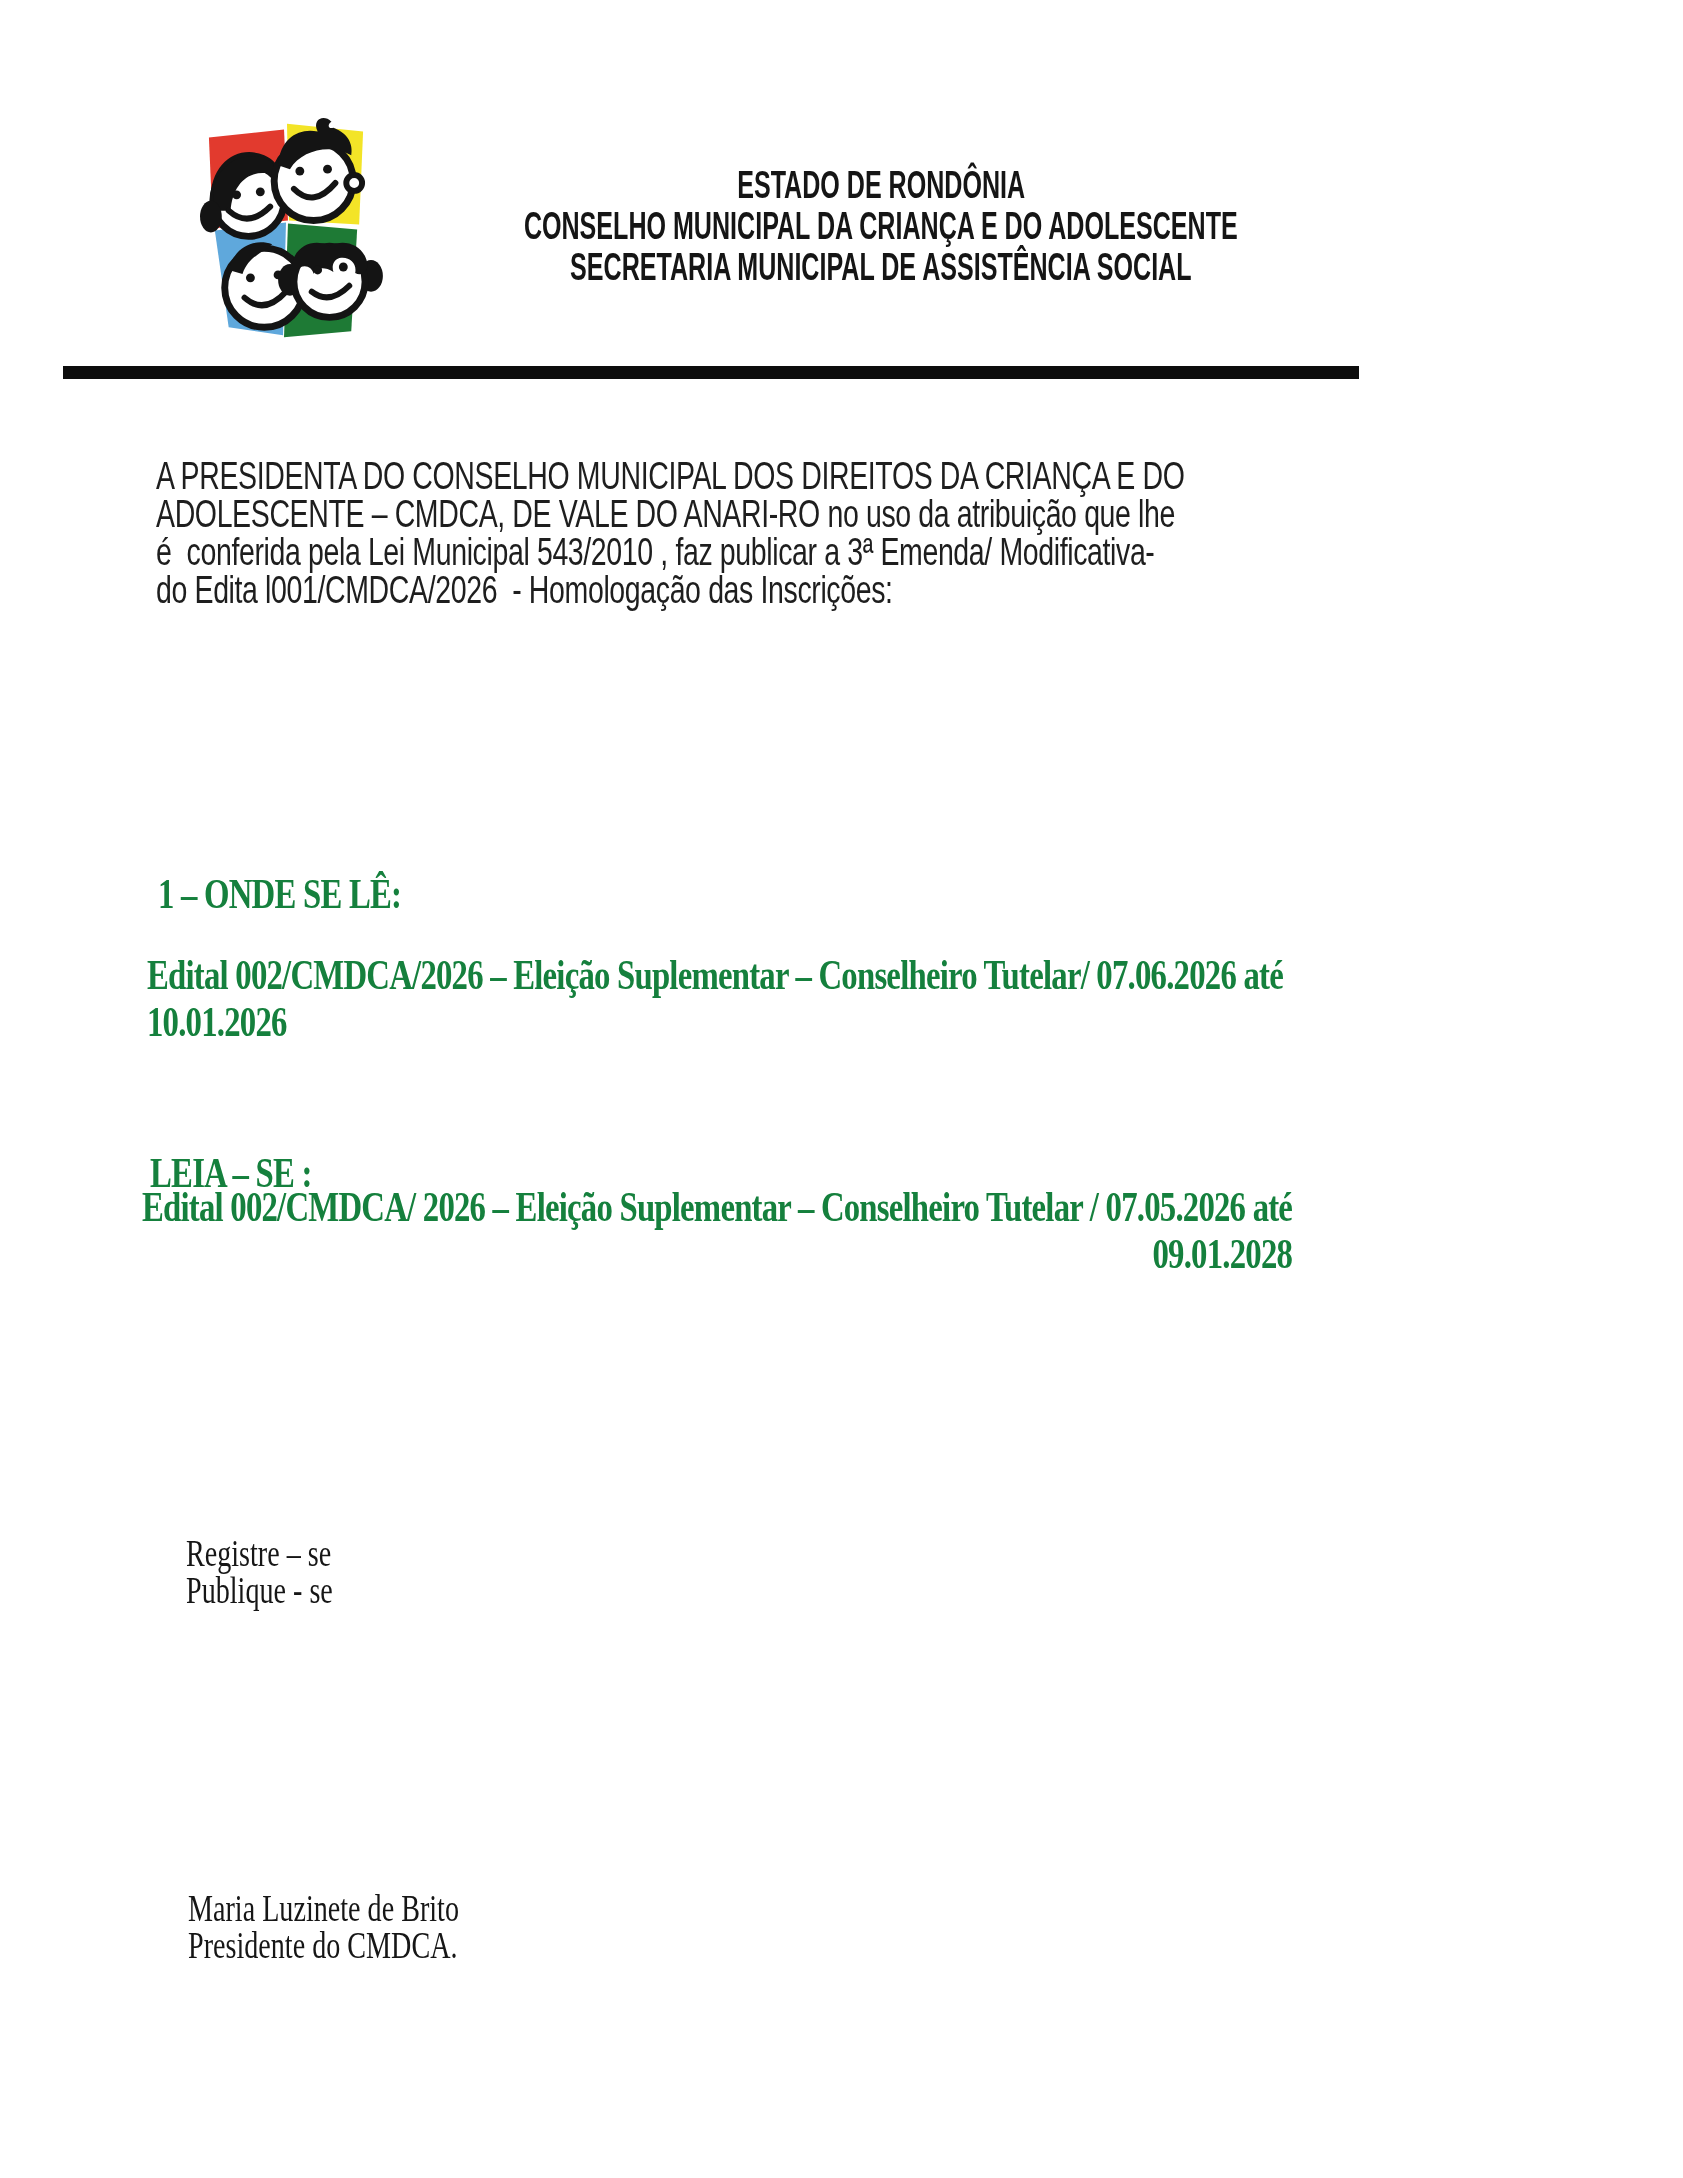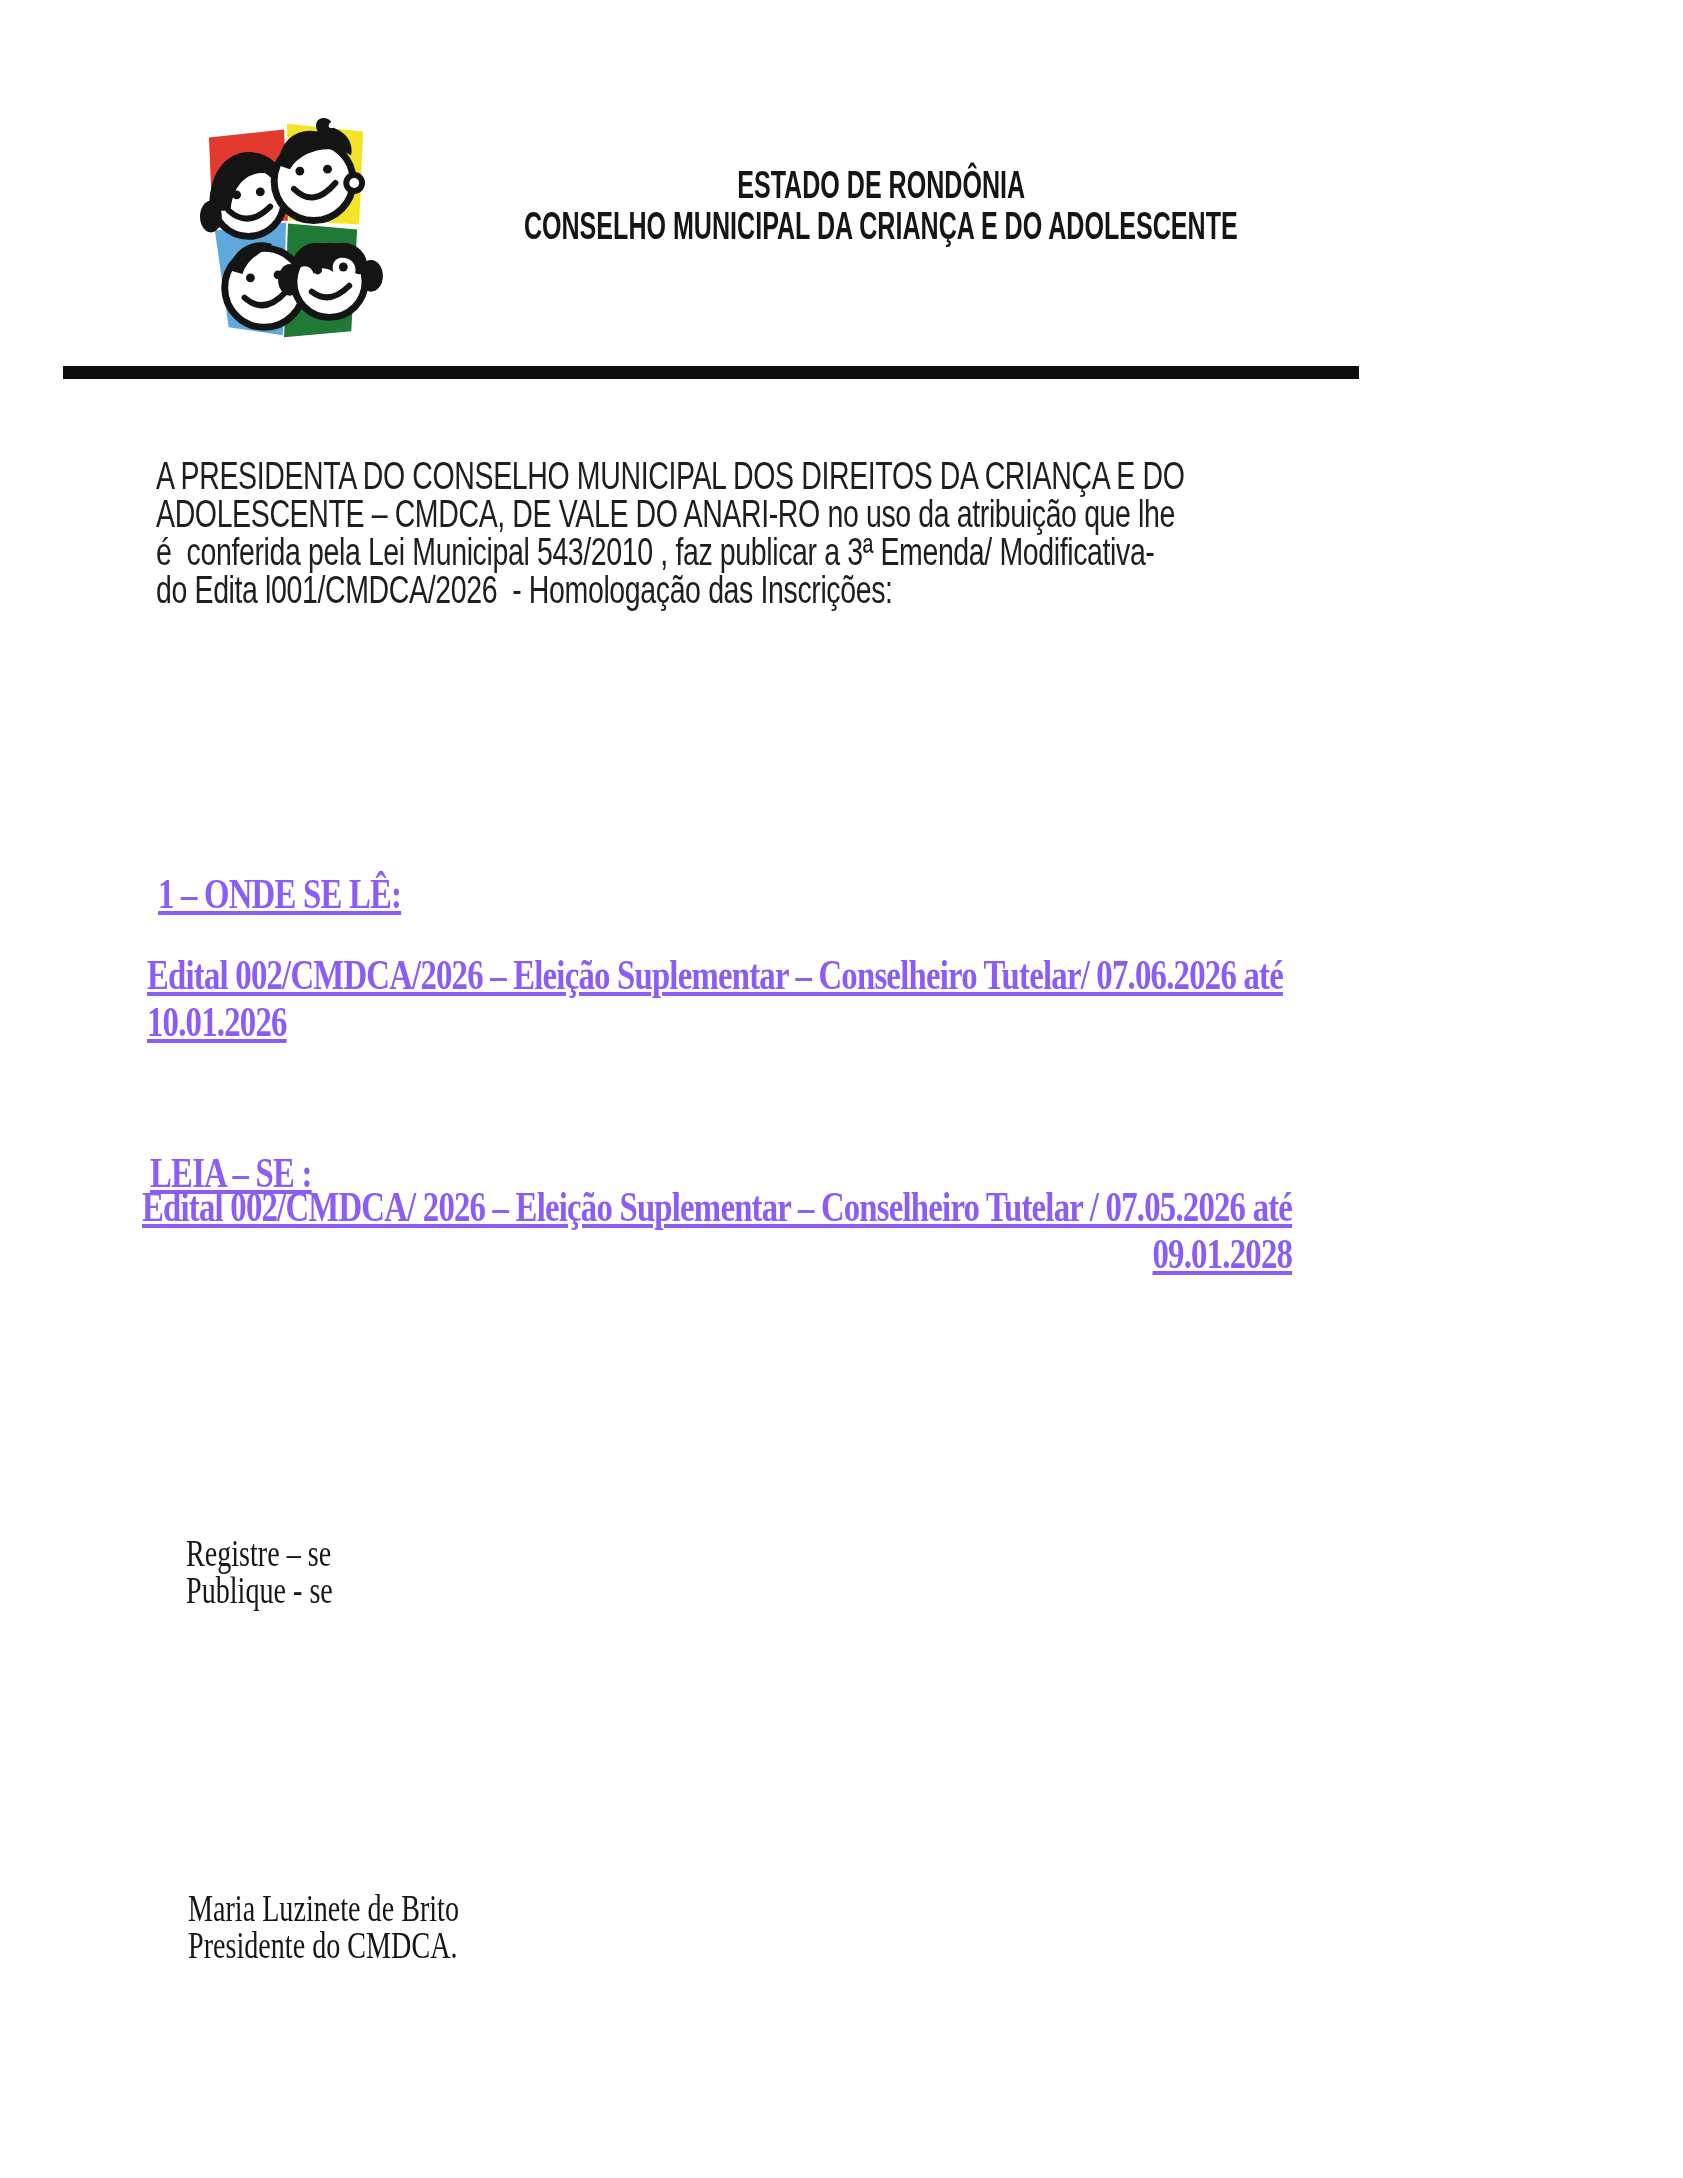--- a/index.html
+++ b/index.html
@@ -44,22 +44,21 @@
     transform-origin:0 0;
     line-height:38px;
     letter-spacing:-0.5px;
   }
 
   
   .sb{
     font-family:"Liberation Serif", serif;
     font-weight:bold;
     font-size:42px;
-    color:#8b5cf6;
-    text-decoration:underline;
+    color:#15803d;
   }
   .sb .line{
     white-space:pre;
     transform:scaleX(0.78);
     transform-origin:0 0;
     line-height:47px;
     letter-spacing:-1px;
   }
 
   
@@ -122,20 +121,21 @@
       <path d="M108,170 C112,150 132,144 146,152 C160,144 180,150 184,168 C186,178 178,183 172,179 C174,169 166,162 156,164 C150,166 148,172 150,178 C140,172 132,174 130,180 C128,172 119,169 112,177 C106,178 104,174 108,170 Z" fill="#141414"></path>
       <circle cx="134" cy="176" r="4.5" fill="#141414"></circle>
       <circle cx="160" cy="173" r="4.5" fill="#141414"></circle>
       <path d="M128,198 Q146,212 166,192" fill="none" stroke="#141414" stroke-width="6" stroke-linecap="round"></path>
     </g>
   </svg>
 
   <div class="abs hdr" style="left:277px; top:165px; width:1208px;">
     <div><span class="cond">ESTADO DE RONDÔNIA</span></div>
     <div><span class="cond">CONSELHO MUNICIPAL DA CRIANÇA E DO ADOLESCENTE</span></div>
+    <div><span class="cond">SECRETARIA MUNICIPAL DE ASSISTÊNCIA SOCIAL</span></div>
   </div>
 
   <div class="abs rule" style="left:63px; top:366px; width:1296px; height:13px;"></div>
 
   <div class="abs par" style="left:156px; top:414px;margin-top:43px;">
     <div class="line">A PRESIDENTA DO CONSELHO MUNICIPAL DOS DIREITOS DA CRIANÇA E DO</div>
     <div class="line">ADOLESCENTE – CMDCA, DE VALE DO ANARI-RO no uso da atribuição que lhe</div>
     <div class="line">é  conferida pela Lei Municipal 543/2010 , faz publicar a 3ª Emenda/ Modificativa-</div>
     <div class="line">do Edita l001/CMDCA/2026  - Homologação das Inscrições:</div>
   </div>

